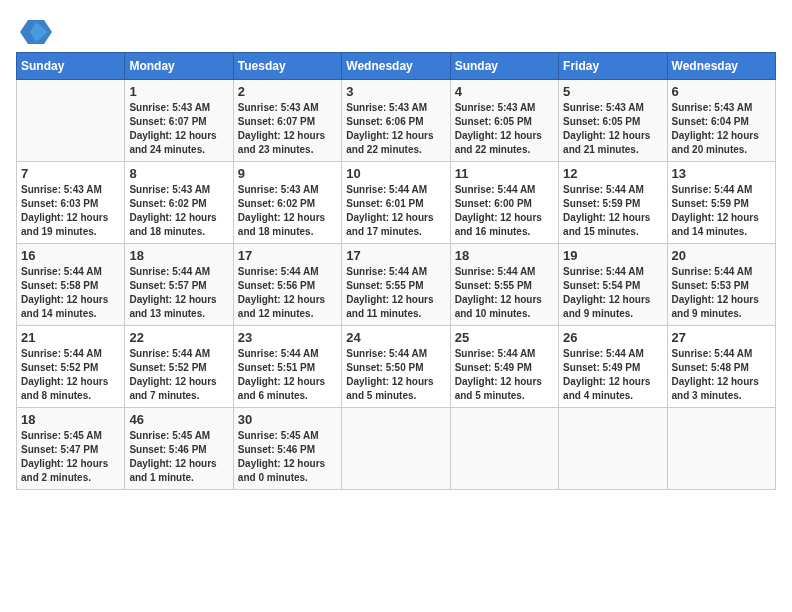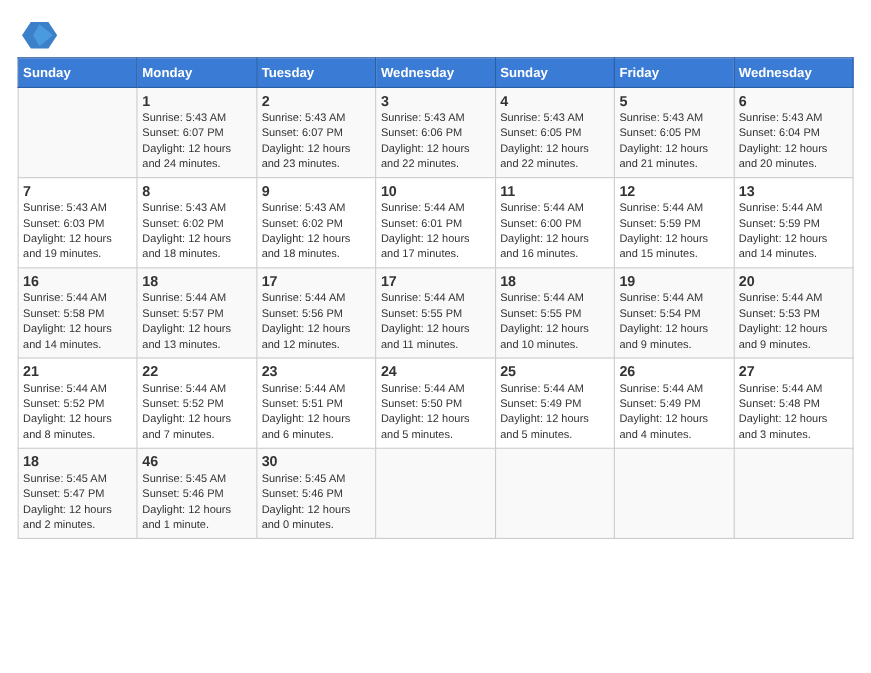--- a/index.html
+++ b/index.html
@@ -74,20 +74,21 @@
       font-weight: bold;
       font-size: 13px;
       color: #333;
       display: block;
       margin-bottom: 2px;
     }
     .day-info {
       font-size: 10px;
       color: #333;
       line-height: 1.4;
+      font-weight: bold;
     }
     .empty-cell {
       background: #fff;
     }
     tbody tr:nth-child(odd) td {
       background-color: #f9f9f9;
     }
     tbody tr:nth-child(even) td {
       background-color: #fff;
     }

